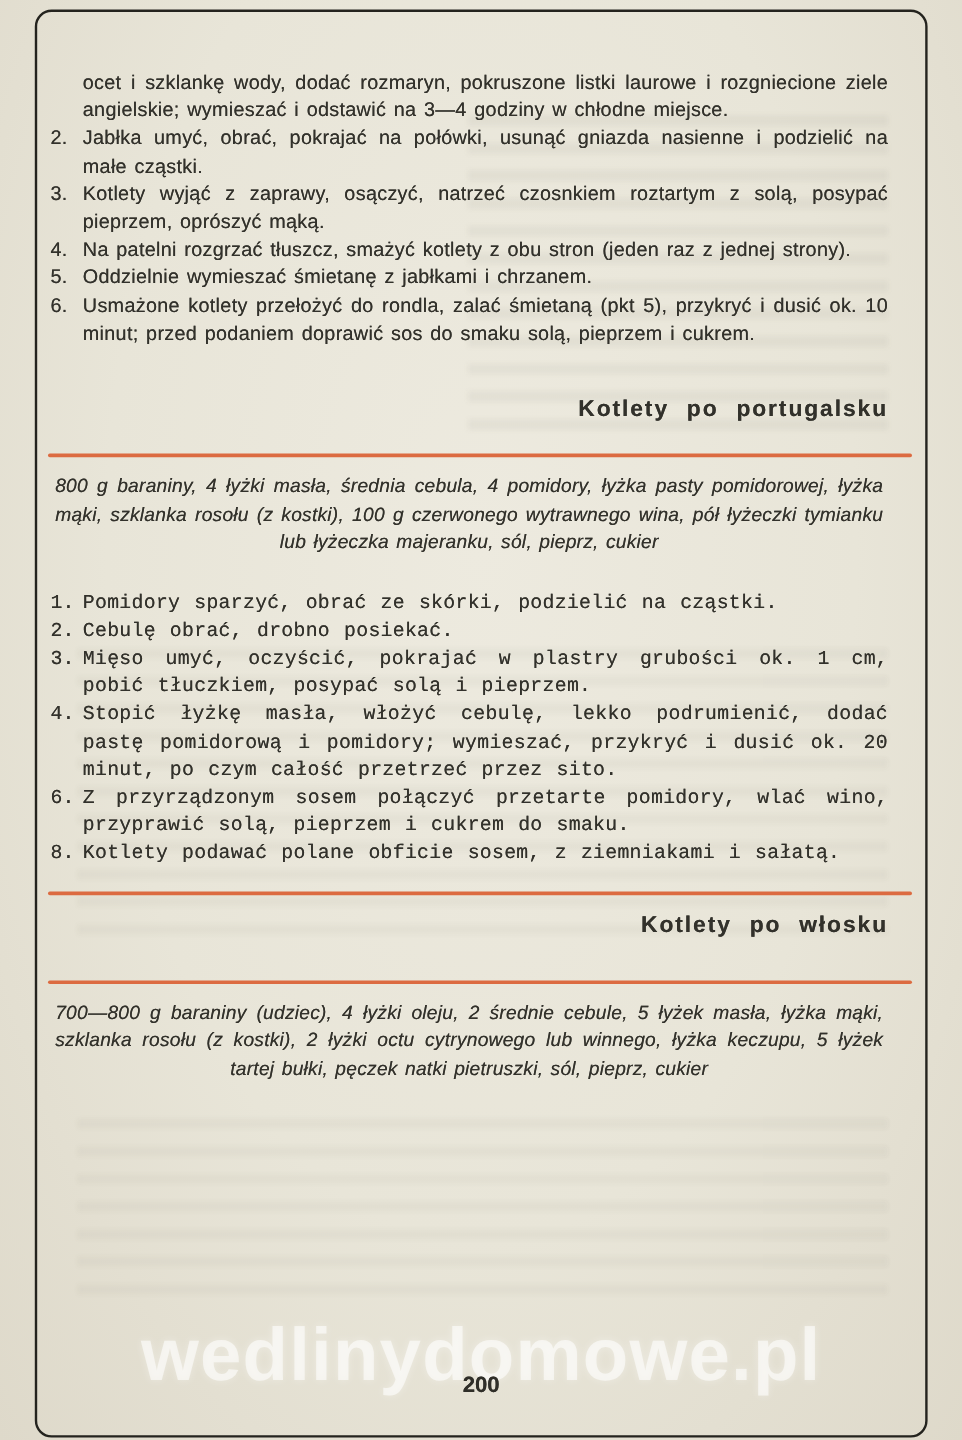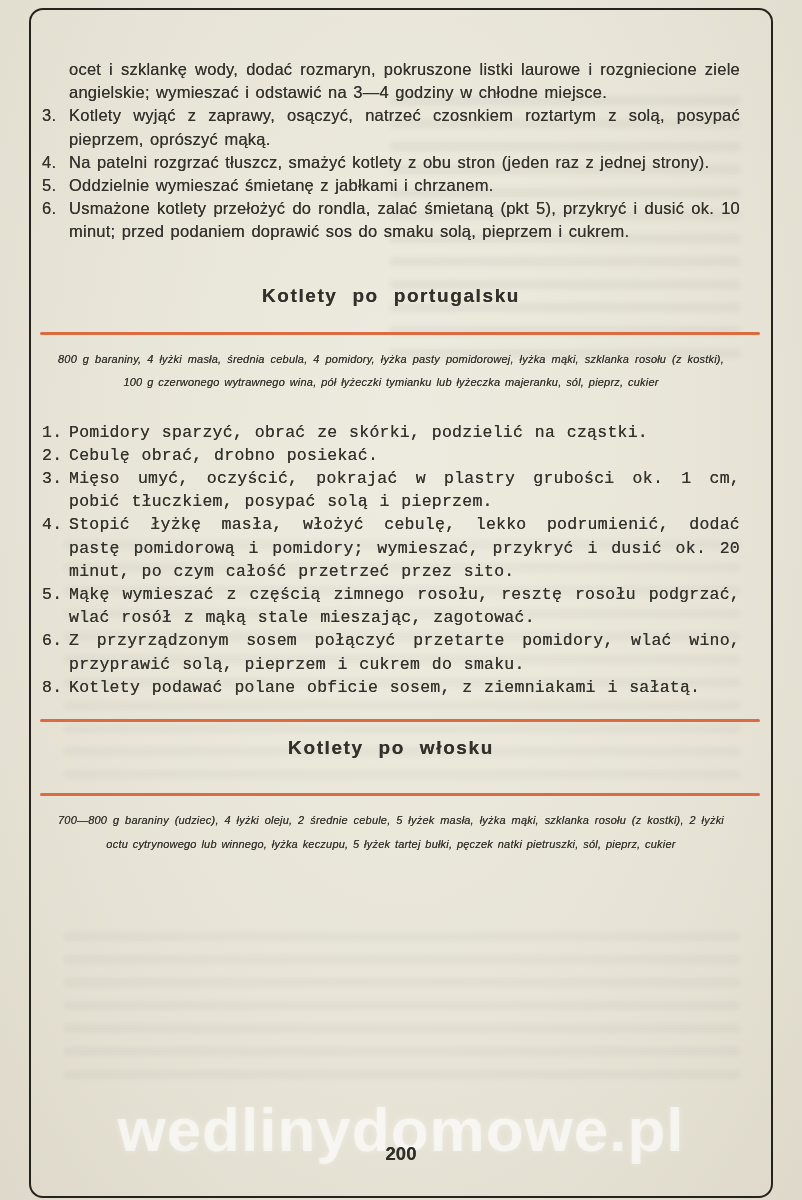--- a/index.html
+++ b/index.html
@@ -60,47 +60,47 @@
     text-align: justify;
     letter-spacing: 0.25px;
     word-spacing: 1.5px;
     text-shadow: 0 0 0.5px rgba(50, 49, 43, 0.85);
   }
   .lead { margin-top: 58px; padding-left: 27px; }
   .step { padding-left: 27px; }
   .num  { display: inline-block; width: 27px; margin-left: -27px; }
 
   .title {
-    margin: 16px;
+    margin: 0;
     margin-top: 40px;
     font-size: 19px;
     font-weight: bold;
-    text-align: center;
+    text-align: right;
     letter-spacing: 1.6px;
     word-spacing: 8px;
     color: var(--ink, #32312b);
     line-height: 24px;
     text-shadow: 0 0 0.5px rgba(50, 49, 43, 0.85);
   }
   .rule {
     height: 3px;
     width: 720px;
     margin-left: -2px;
     background: var(--rule, #dc6b41);
     border-radius: 2px;
   }
   .rule-below-t1 { margin-top: 24px; }
   .rule-above-t2 { margin-top: 20px; }
   .rule-below-t2 { margin-top: 33px; }
   .title-2 { margin-top: 14px; }
 
   .ingredients {
-    margin: 16px;
+    margin: 4px;
     margin-top: 13px;
-    font-size: 11px;
+    font-size: 16px;
     line-height: 23.5px;
     font-style: italic;
     text-align: justify;
     text-align-last: center;
     letter-spacing: 0.2px;
     word-spacing: 1.5px;
     text-shadow: 0 0 0.5px rgba(50, 49, 43, 0.8);
   }
   .steps-2 { margin-top: 26px; font-family: Liberation Mono, monospace; }
 
@@ -142,37 +142,37 @@
 
   <div class="ghost g1"></div>
   <div class="ghost g2"></div>
   <div class="ghost g3"></div>
 
   <main class="content">
 
     <p class="body lead">ocet i szklankę wody, dodać rozmaryn, pokruszone listki laurowe i rozgniecione ziele angielskie; wymieszać i odstawić na 3—4 godziny w chłodne miejsce.</p>
 
     <div class="steps">
+      <p class="body step"><span class="num">2.</span><span>Jabłka umyć, obrać, pokrajać na połówki, usunąć gniazda nasienne i podzielić na małe cząstki.</span></p>
       <p class="body step"><span class="num">3.</span><span>Kotlety wyjąć z zaprawy, osączyć, natrzeć czosnkiem roztartym z solą, posypać pieprzem, oprószyć mąką.</span></p>
       <p class="body step"><span class="num">4.</span><span>Na patelni rozgrzać tłuszcz, smażyć kotlety z obu stron (jeden raz z jednej strony).</span></p>
       <p class="body step"><span class="num">5.</span><span>Oddzielnie wymieszać śmietanę z jabłkami i chrzanem.</span></p>
       <p class="body step"><span class="num">6.</span><span>Usmażone kotlety przełożyć do rondla, zalać śmietaną (pkt 5), przykryć i dusić ok. 10 minut; przed podaniem doprawić sos do smaku solą, pieprzem i cukrem.</span></p>
     </div>
 
     <h2 class="title">Kotlety po portugalsku</h2>
     <div class="rule rule-below-t1"></div>
 
     <p class="ingredients">800 g baraniny, 4 łyżki masła, średnia cebula, 4 pomidory, łyżka pasty pomidorowej, łyżka mąki, szklanka rosołu (z kostki), 100 g czerwonego wytrawnego wina, pół łyżeczki tymianku lub łyżeczka majeranku, sól, pieprz, cukier</p>
 
     <div class="steps steps-2">
       <p class="body step"><span class="num">1.</span><span>Pomidory sparzyć, obrać ze skórki, podzielić na cząstki.</span></p>
       <p class="body step"><span class="num">2.</span><span>Cebulę obrać, drobno posiekać.</span></p>
       <p class="body step"><span class="num">3.</span><span>Mięso umyć, oczyścić, pokrajać w plastry grubości ok. 1 cm, pobić tłuczkiem, posypać solą i pieprzem.</span></p>
       <p class="body step"><span class="num">4.</span><span>Stopić łyżkę masła, włożyć cebulę, lekko podrumienić, dodać pastę pomidorową i pomidory; wymieszać, przykryć i dusić ok. 20 minut, po czym całość przetrzeć przez sito.</span></p>
-      <p class="body step"><span class="num">5.</span><span>Mąkę wymieszać z częścią zimnego rosołu, resztę rosołu podgrzać, wlać rosół z mąką stale mieszając, zagotować.</span></p>
       <p class="body step"><span class="num">6.</span><span>Z przyrządzonym sosem połączyć przetarte pomidory, wlać wino, przyprawić solą, pieprzem i cukrem do smaku.</span></p>
       <p class="body step"><span class="num">8.</span><span>Kotlety podawać polane obficie sosem, z ziemniakami i sałatą.</span></p>
     </div>
 
     <div class="rule rule-above-t2"></div>
     <h2 class="title title-2">Kotlety po włosku</h2>
     <div class="rule rule-below-t2"></div>
 
     <p class="ingredients">700—800 g baraniny (udziec), 4 łyżki oleju, 2 średnie cebule, 5 łyżek masła, łyżka mąki, szklanka rosołu (z kostki), 2 łyżki octu cytrynowego lub winnego, łyżka keczupu, 5 łyżek tartej bułki, pęczek natki pietruszki, sól, pieprz, cukier</p>
 

